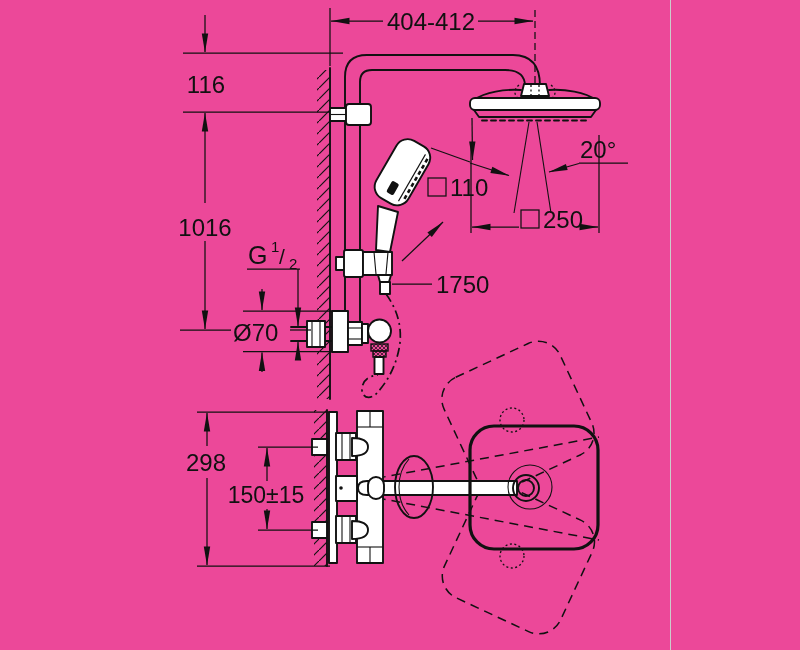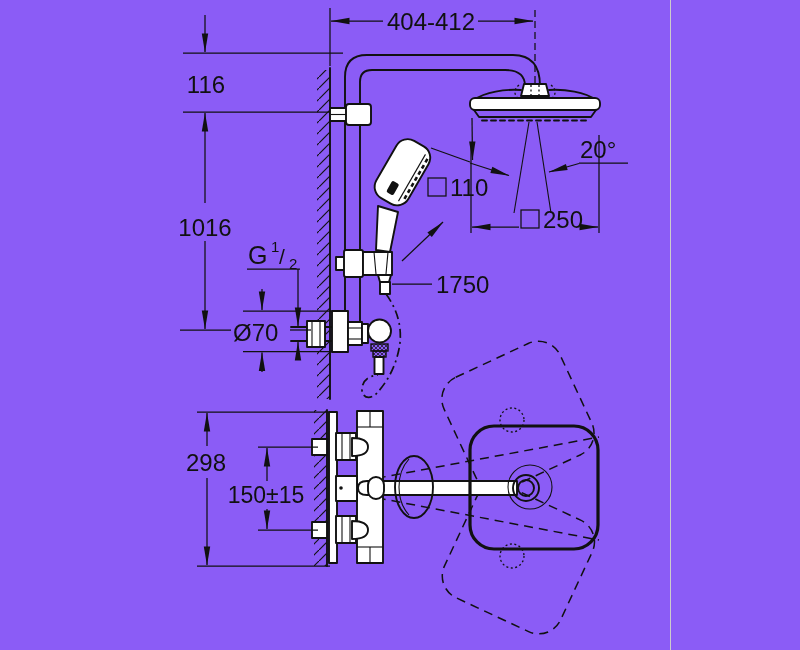--- a/index.html
+++ b/index.html
@@ -1,16 +1,16 @@
 <!DOCTYPE html>
 <html><head>
 <meta charset="utf-8">
 <style>
   html,body{margin:0;padding:0;background:#ffffff;}
-  .stage{position:relative;width:800px;height:650px;background:#8b5cf6;overflow:hidden;}
+  .stage{position:relative;width:800px;height:650px;background:#ec4899;overflow:hidden;}
   svg text{font-family:"Liberation Sans","DejaVu Sans",sans-serif;fill:#111;}
   .obj{stroke:#111;fill:none;stroke-width:1.9;stroke-linecap:round;stroke-linejoin:round;}
   .objf{stroke:#111;fill:#fff;stroke-width:1.9;stroke-linejoin:round;}
   .dim{stroke:#111;fill:none;stroke-width:1.25;}
   .thin{stroke:#111;fill:none;stroke-width:1.1;}
   .dash{stroke:#111;fill:none;stroke-width:1.5;stroke-dasharray:9 6;}
   .dot{stroke:#111;fill:none;stroke-width:1.3;stroke-dasharray:2 2.5;}
   .hose{stroke:#111;fill:none;stroke-width:1.7;stroke-dasharray:9 4 2 4;}
   .heavy{stroke:#111;fill:none;stroke-width:3.2;stroke-linejoin:round;}
 </style>

